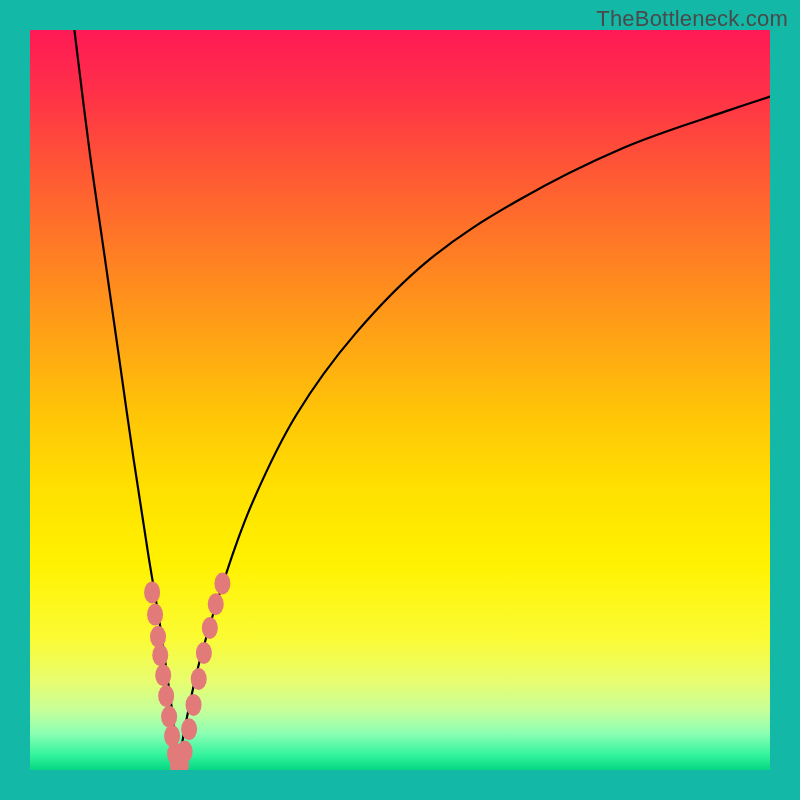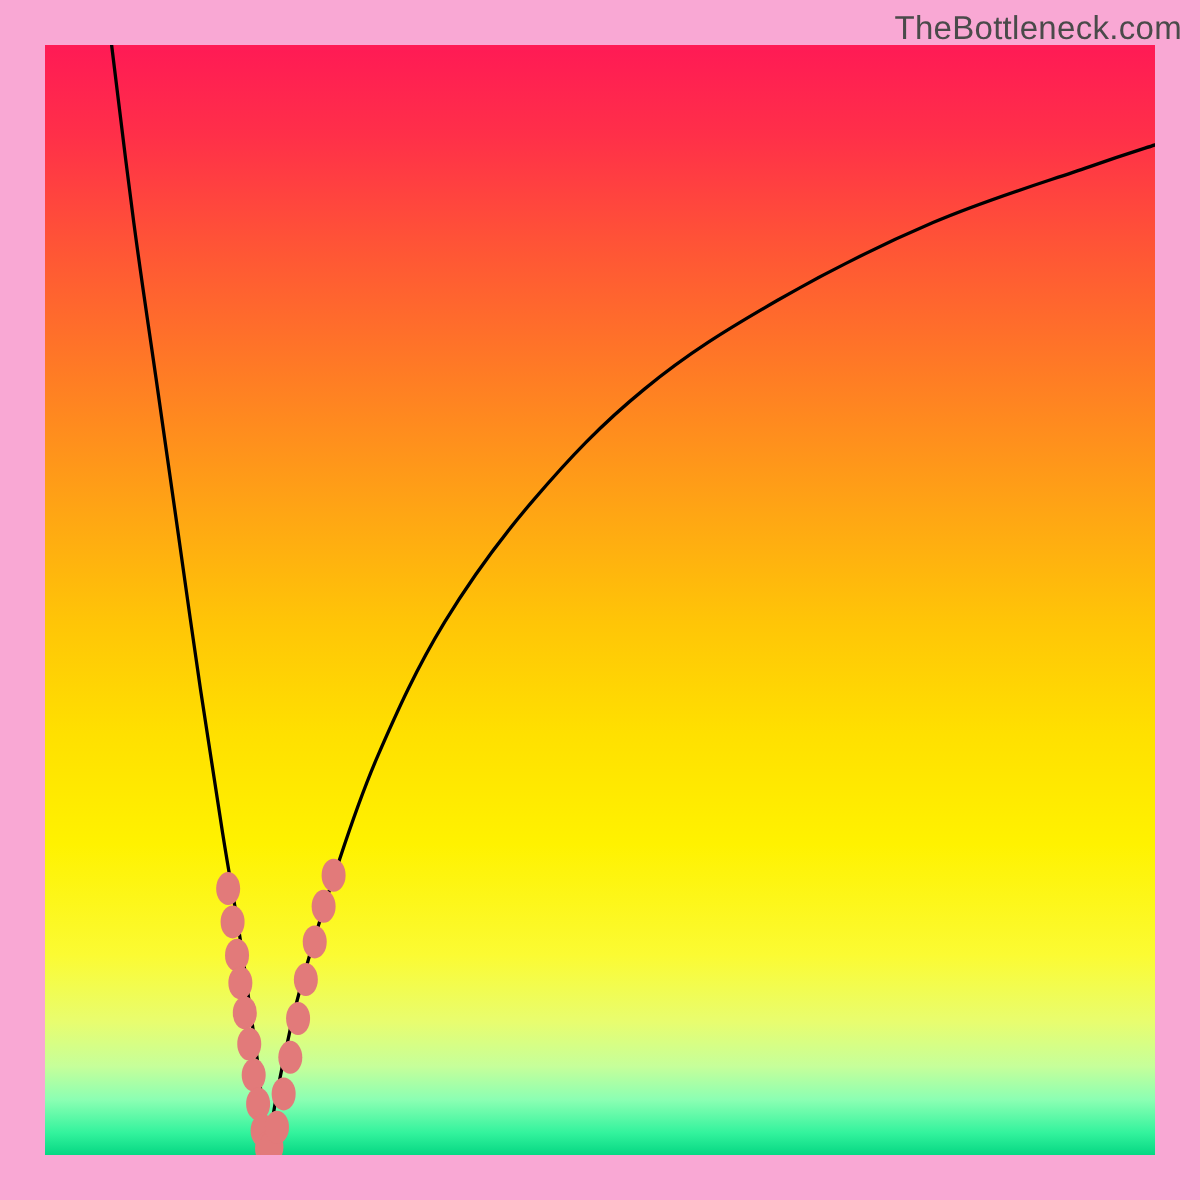--- a/index.html
+++ b/index.html
@@ -8,21 +8,21 @@
     width: 800px;
     height: 800px;
     overflow: hidden;
     background: #000;
     font-family: Arial, Helvetica, sans-serif;
   }
   .frame {
     position: relative;
     width: 800px;
     height: 800px;
-    background: #f9a8d4;
+    background: #14b8a6;
   }
   .plot-area {
     position: absolute;
     left: 30px;
     top: 30px;
     width: 740px;
     height: 740px;
     overflow: hidden;
   }
   .gradient-bg {

